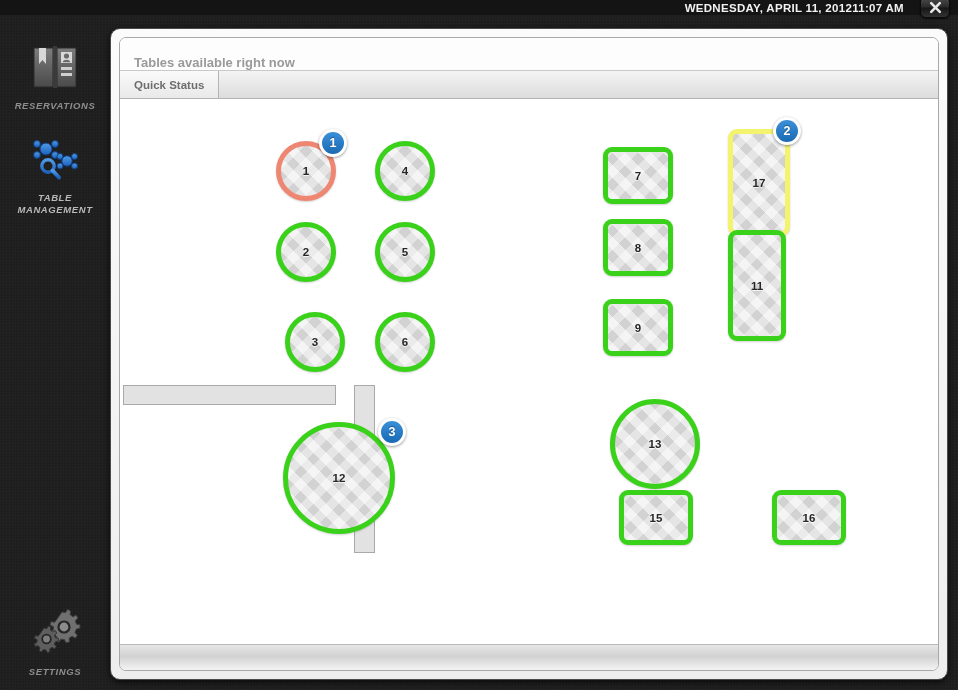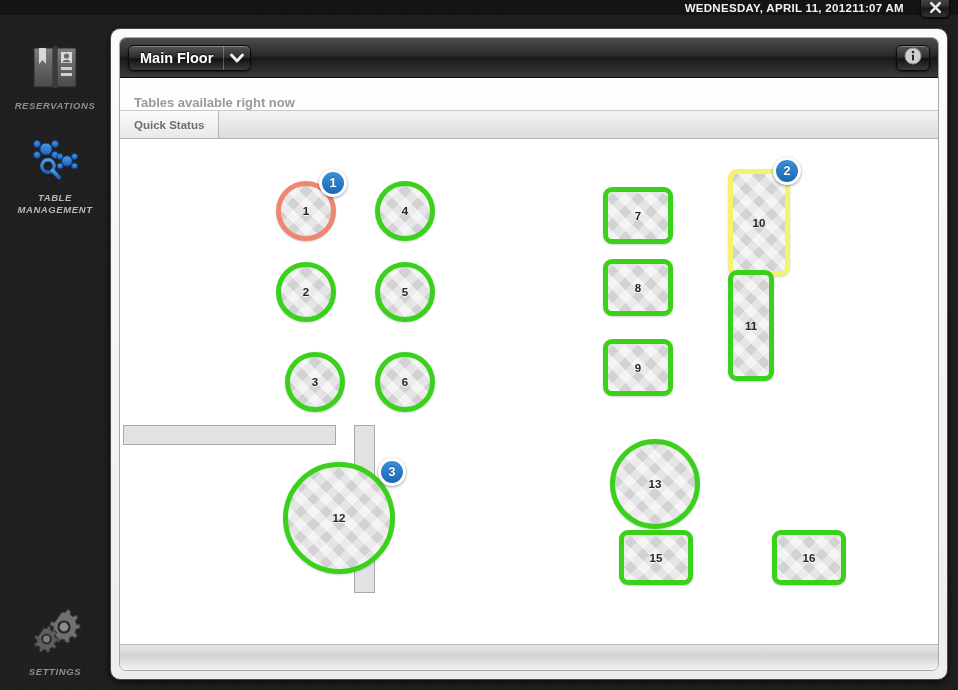--- a/index.html
+++ b/index.html
@@ -372,40 +372,20 @@
           <circle cx="18.5" cy="33" r="3.4" fill="#7e7e7e"></circle>
         </svg>
       </span>
       <span class="side-label">SETTINGS</span>
     </div>
   </div>
 
   <div id="appwin">
     <div class="win-inner">
 
-      <div id="toolbar">
-        <div class="floor-select">
-          <span class="fs-label">Main Floor</span>
-          <span class="fs-sep"></span>
-          <span class="fs-arrow">
-            <svg width="14" height="10" viewBox="0 0 14 10">
-              <path d="M1.5 2 L7 8 L12.5 2" fill="none" stroke="#f2f2f2" stroke-width="2.8" stroke-linecap="round" stroke-linejoin="round"></path>
-            </svg>
-          </span>
-        </div>
-        <div class="info-btn">
-          <span>
-            <svg width="18" height="18" viewBox="0 0 18 18">
-              <circle cx="9" cy="9" r="8" fill="#cfcfcf" stroke="#8d8d8d"></circle>
-              <rect x="8" y="7.4" width="2" height="6.2" rx="0.8" fill="#2a2a2a"></rect>
-              <circle cx="9" cy="5" r="1.3" fill="#2a2a2a"></circle>
-            </svg>
-          </span>
-        </div>
-      </div>
 
       <div id="subtitle">
         <span>Tables available right now</span>
       </div>
 
       <div id="tabstrip">
         <div class="tab active">
           <span>Quick Status</span>
         </div>
       </div>
@@ -439,26 +419,26 @@
           <div class="tbl sq st-free" style="left: 483px; top: 48px; width: 70px; height: 57px;">
             <span class="num">7</span>
           </div>
           <div class="tbl sq st-free" style="left: 483px; top: 120px; width: 70px; height: 57px;">
             <span class="num">8</span>
           </div>
           <div class="tbl sq st-free" style="left: 483px; top: 200px; width: 70px; height: 57px;">
             <span class="num">9</span>
           </div>
           <div class="tbl sq st-warning" style="left: 608px; top: 30px; width: 62px; height: 107px;">
-            <span class="num">10</span>
+            <span class="num">17</span>
           </div>
           <div class="badge" style="left: 653px; top: 18px;">
             <i>2</i>
           </div>
-          <div class="tbl sq st-free" style="left: 608px; top: 131px; width: 46px; height: 111px;">
+          <div class="tbl sq st-free" style="left: 608px; top: 131px; width: 58px; height: 111px;">
             <span class="num">11</span>
           </div>
           <div class="tbl round st-free" style="left: 163px; top: 323px; width: 112px; height: 112px;">
             <span class="num">12</span>
           </div>
           <div class="badge" style="left: 258px; top: 319px;">
             <i>3</i>
           </div>
           <div class="tbl round st-free" style="left: 490px; top: 300px; width: 90px; height: 90px;">
             <span class="num">13</span>

